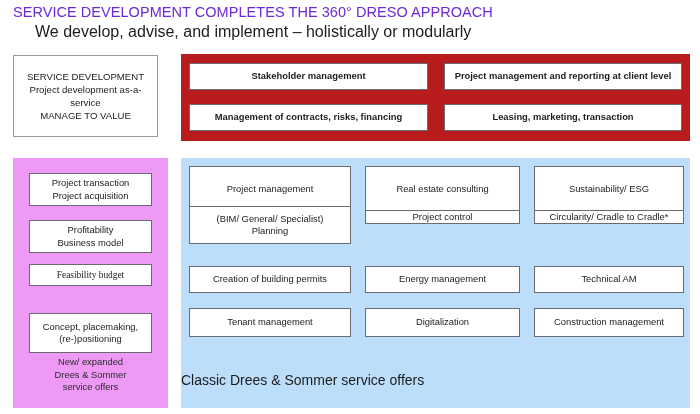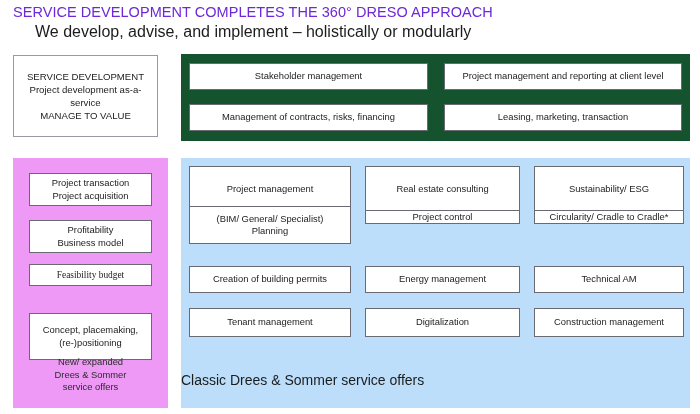--- a/index.html
+++ b/index.html
@@ -74,21 +74,22 @@
     padding: 2px 12px;
   }
 
   
   #top-pink-band {
     position: absolute;
     left: 181px;
     top: 54px;
     width: 509px;
     height: 87px;
-    background: #14532d;
+    background: #b91c1c;
+    font-weight: bold;
   }
   #top-pink-band .card {
     position: absolute;
     height: 27px;
   }
   .tp-col-a { left: 8px;   width: 239px; }
   .tp-col-b { left: 263px; width: 238px; }
   .tp-row-1 { top: 9px; }
   .tp-row-2 { top: 50px; }
 
@@ -102,21 +103,21 @@
     background: #ee99f5;
   }
   #left-pink-column .card {
     position: absolute;
     left: 16px;
     width: 123px;
   }
   #lp-box-0 { top: 15px;  height: 33px; }
   #lp-box-1 { top: 62px;  height: 33px; }
   #lp-box-2 { top: 106px; height: 22px; font-family: Liberation Serif, serif; }
-  #lp-box-3 { top: 155px; height: 47px; }
+  #lp-box-3 { top: 155px; height: 40px; }
   #left-pink-caption {
     position: absolute;
     left: 0;
     top: 198px;
     width: 100%;
     text-align: center;
     font-size: 9.4px;
     line-height: 12.6px;
     color: #2b2b2b;
   }

